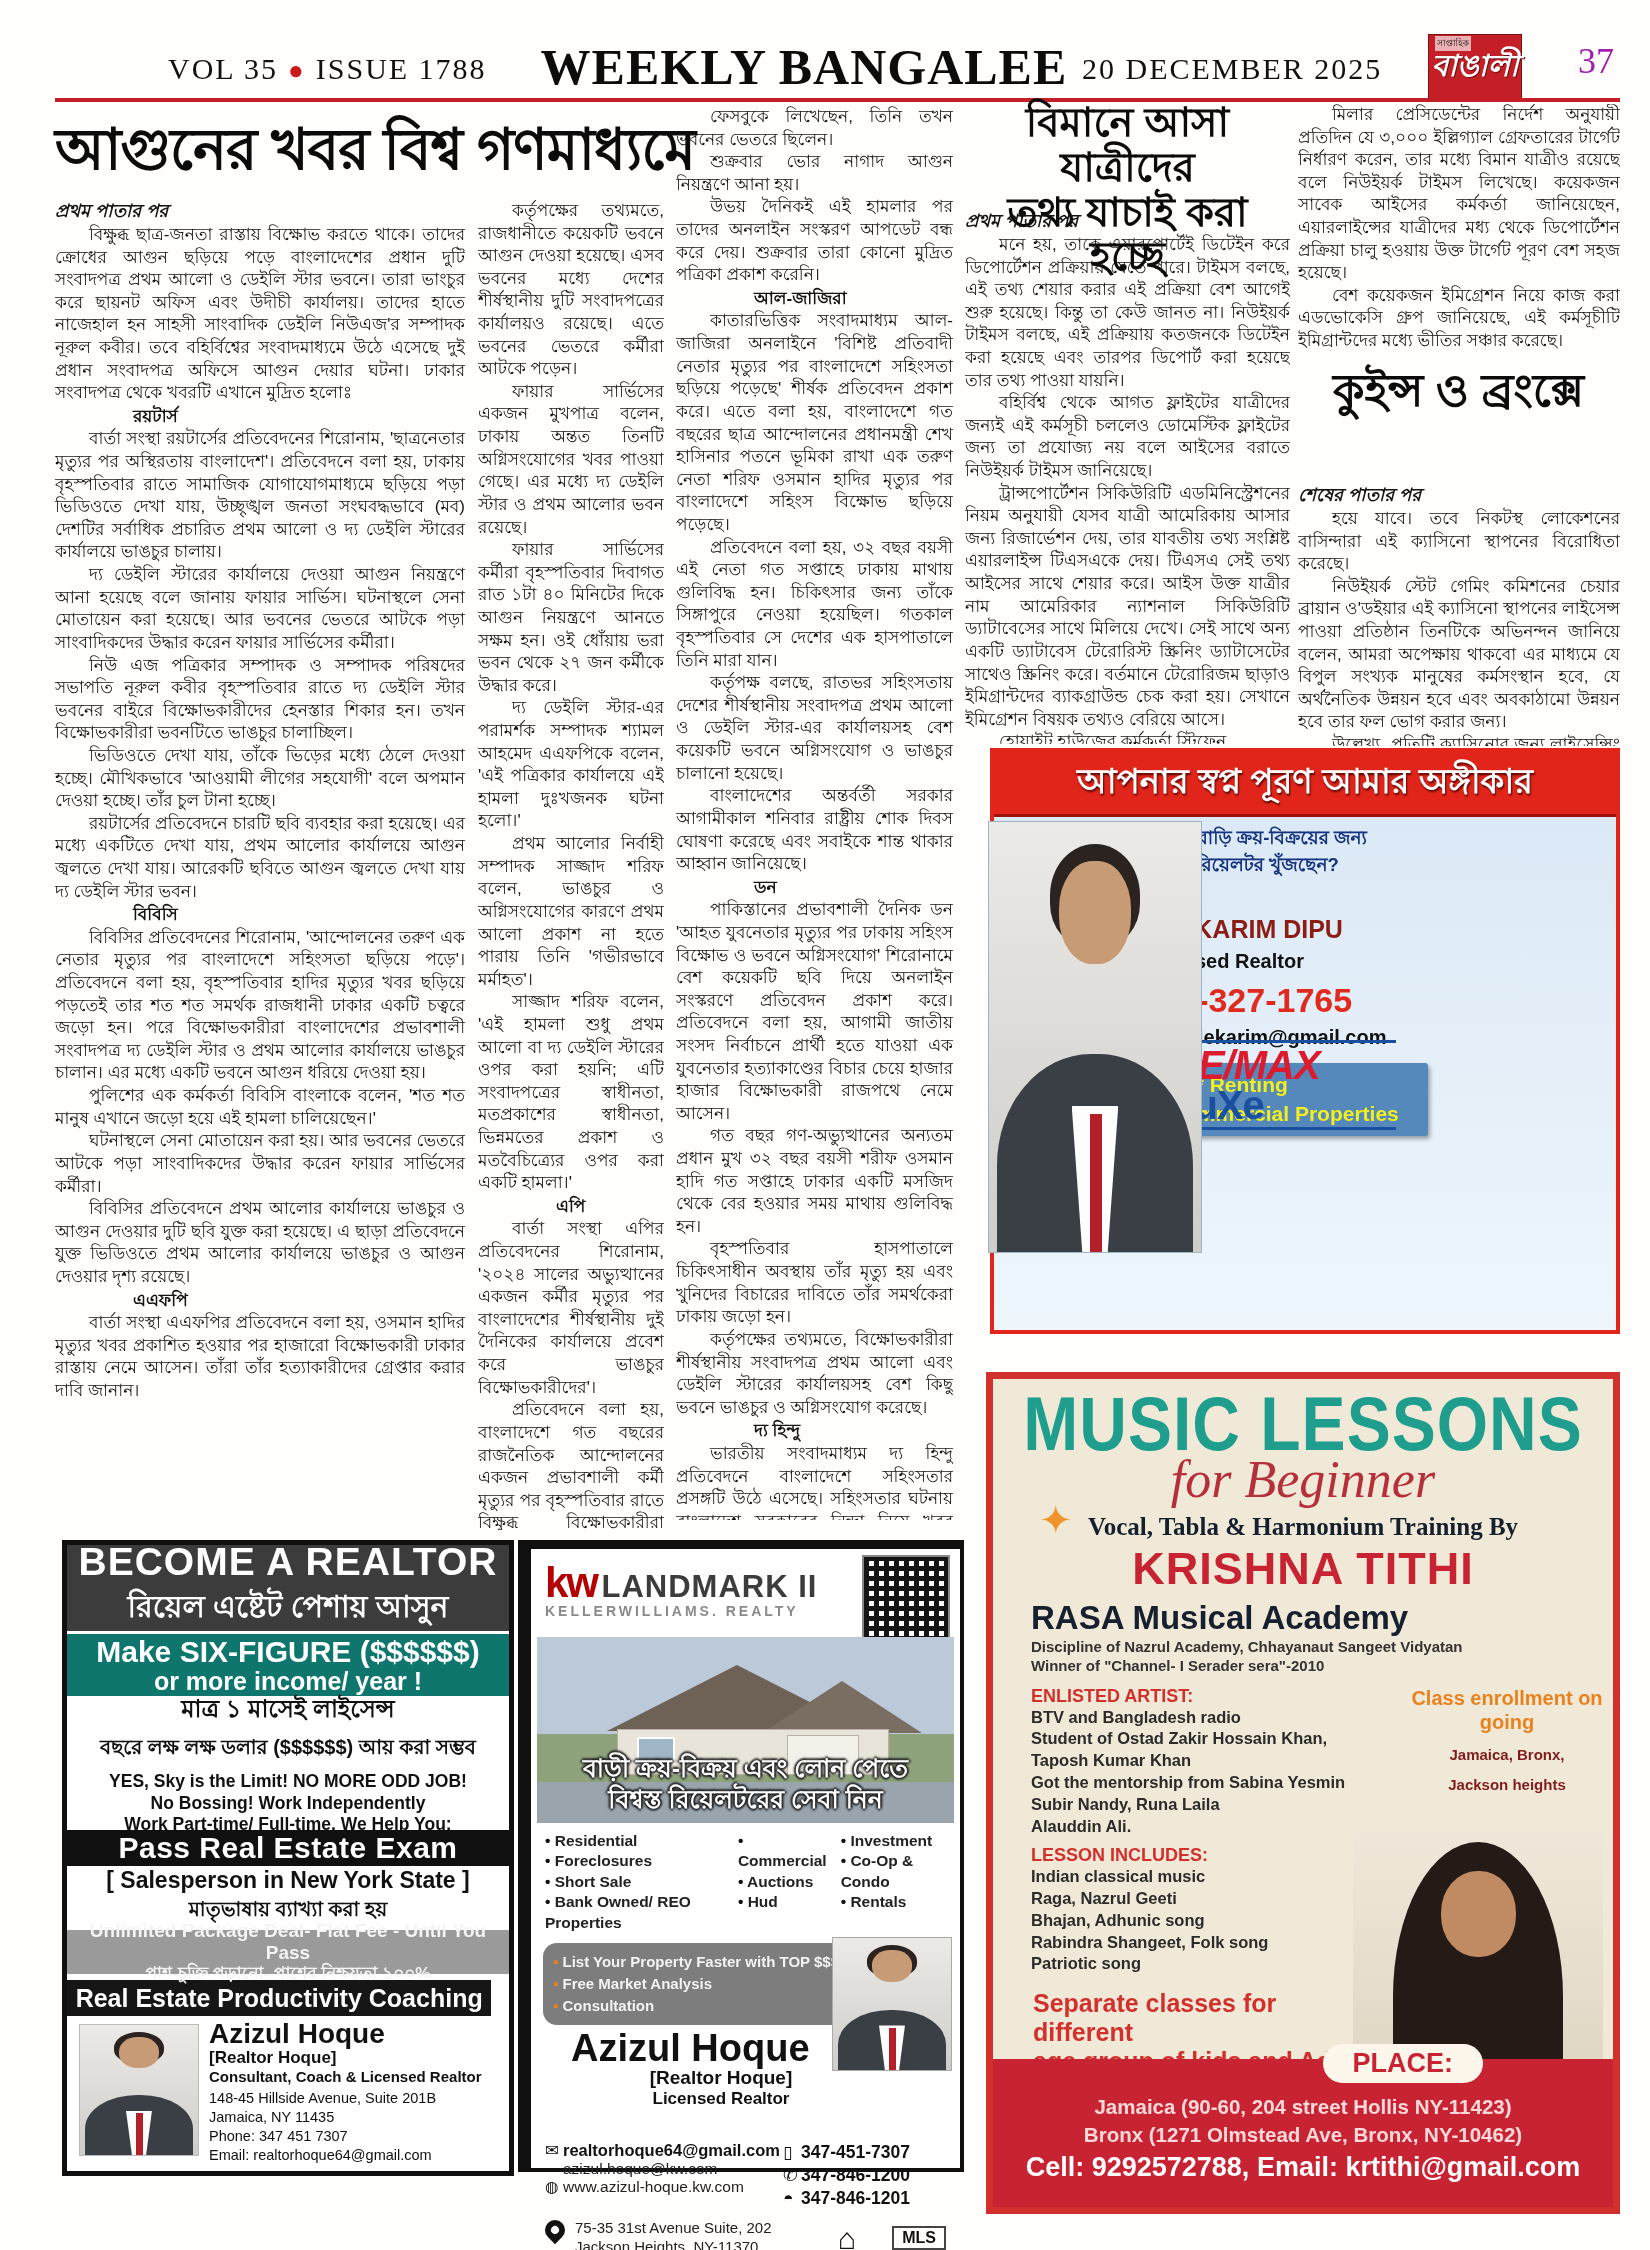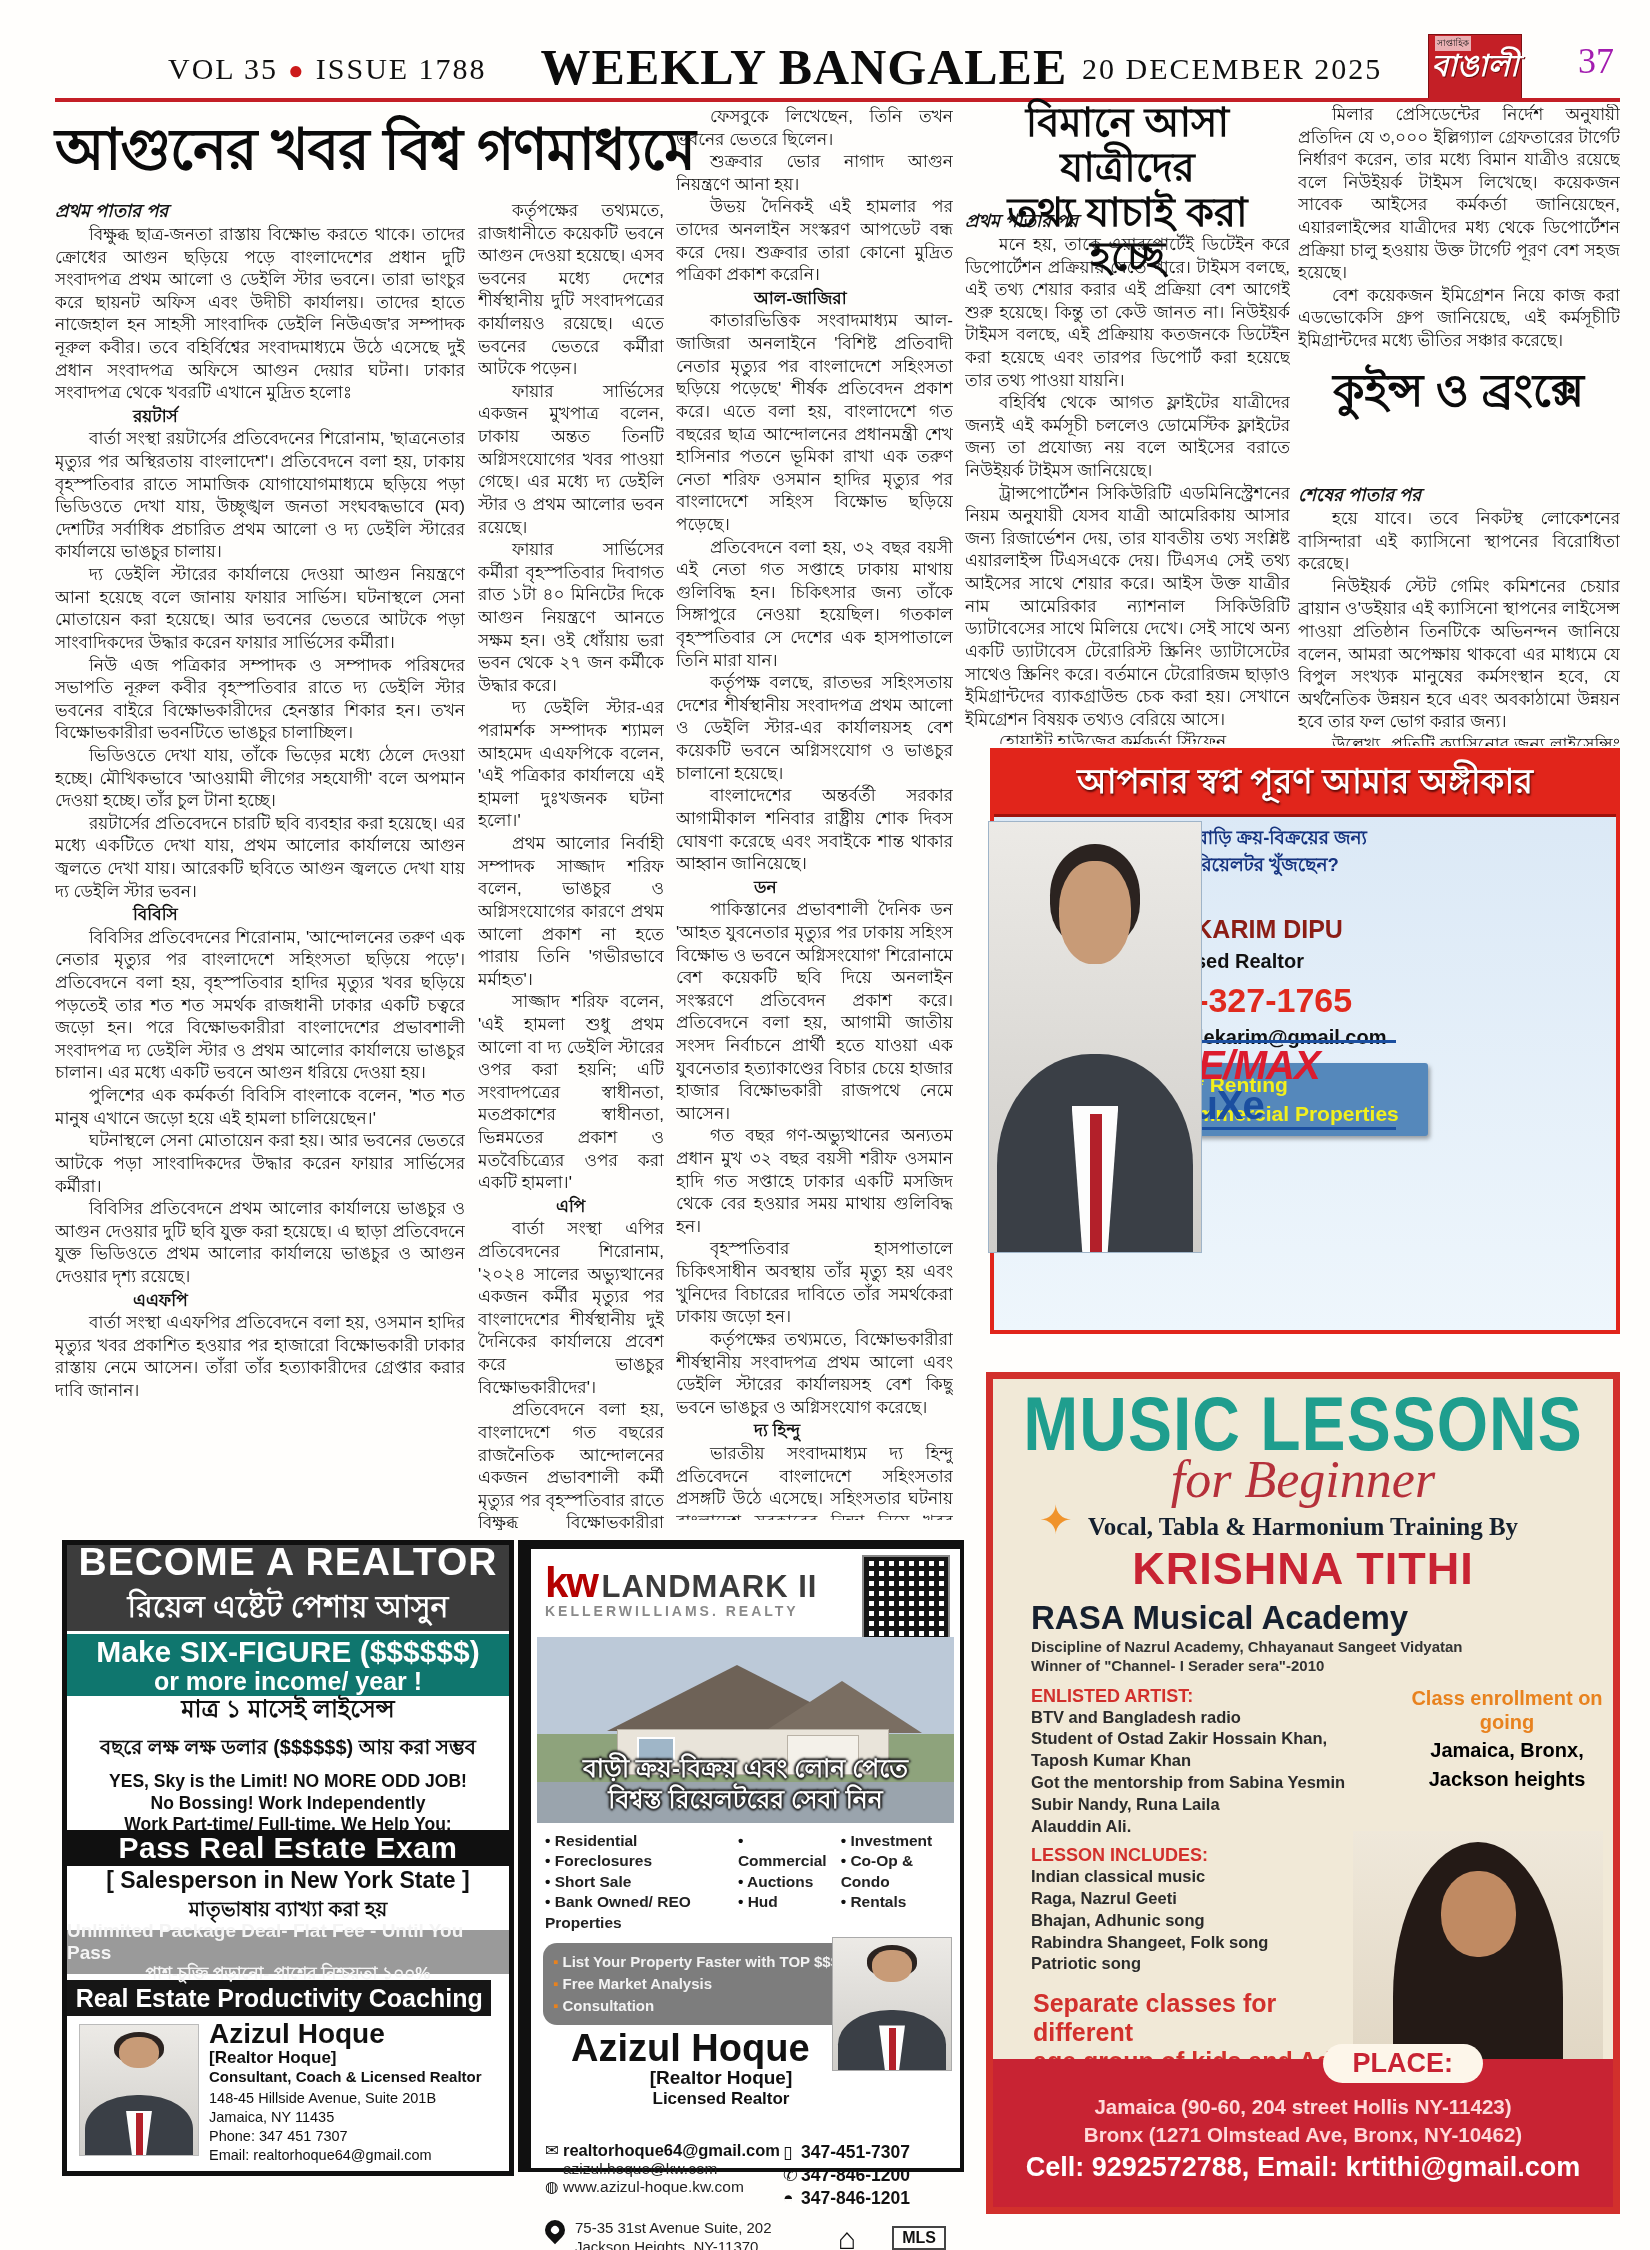--- a/index.html
+++ b/index.html
@@ -88,21 +88,21 @@
   .mu-training{text-align:center;font-family:"Liberation Serif","DejaVu Serif",serif;font-weight:700;
                font-size:25px;color:#15202e;margin-top:4px;}
   .mu-artist{text-align:center;font-weight:900;font-size:45px;color:#c82333;letter-spacing:1px;margin-top:2px;}
   .mu-academy{font-weight:800;font-size:33px;color:#16202e;margin:4px 0 0 38px;}
   .mu-acline{font-weight:700;font-size:15px;color:#333;margin-left:38px;line-height:1.3;}
   .mu-cols{position:relative;margin:10px 0 0 38px;width:560px;}
   .mu-label{color:#d2302c;font-weight:800;font-size:18px;margin-top:8px;}
   .m-line{font-weight:700;font-size:16.5px;color:#2b2b2b;line-height:1.32;}
   .mu-enroll{position:absolute;left:356px;top:0;width:240px;text-align:center;}
   .mu-enroll .en1{color:#e8821e;font-weight:800;font-size:20px;line-height:1.2;}
-  .mu-enroll .en2{color:#000000;font-weight:800;font-size:20px;line-height:1.25;margin-top:4px;}
+  .mu-enroll .en2{color:#7f1d1d;font-weight:800;font-size:15px;line-height:1.25;margin-top:12px;}
   .mu-photo{position:absolute;right:10px;top:452px;width:250px;height:360px;}
   .mu-sep{color:#d2302c;font-weight:800;font-size:25px;line-height:1.15;margin:14px 0 0 40px;width:350px;}
   .mu-sched{margin:10px 0 0 38px;width:340px;}
   .mu-sched .m-line{font-size:15.5px;color:#222;}
   .mu-redbar{position:absolute;left:0;right:0;bottom:0;height:148px;background:#c82333;}
   .mu-place-pill{position:absolute;right:130px;bottom:124px;background:#fdf6ea;border-radius:26px;
                  padding:4px 30px;color:#c82333;font-weight:800;font-size:27px;}
   .mu-addr{margin-top:34px;text-align:center;color:#ffd9d9;font-weight:700;font-size:20.5px;line-height:1.35;}
   .mu-contact{text-align:center;color:#fff;font-weight:800;font-size:27px;margin-top:4px;}
 
@@ -117,21 +117,21 @@
   .ar-gray1 .t1{font-weight:800;font-size:30px;line-height:1.05;}
   .ar-gray1 .t2{font-weight:700;font-size:25px;line-height:1.05;}
   .ar-white1{height:134px;background:#fff;color:#111;}
   .ar-white1 .b1{font-weight:800;font-size:24px;}
   .ar-white1 .b2{font-weight:700;font-size:20px;margin:2px 0 6px;}
   .ar-white1 .e{font-weight:700;font-size:17.5px;line-height:1.25;}
   .ar-black1{height:36px;background:#101010;color:#fff;font-weight:800;font-size:30px;letter-spacing:.5px;}
   .ar-white2{height:62px;background:#fff;color:#111;}
   .ar-white2 .t1{font-weight:800;font-size:23px;}
   .ar-white2 .t2{font-weight:700;font-size:20px;}
-  .ar-gray2{height:44px;background:#9a9a9a;color:#f4f4f4;margin-top:2px;}
+  .ar-gray2{height:44px;background:#9a9a9a;color:#f4f4f4;margin-top:2px;text-align:center;}
   .ar-gray2 .t1{font-weight:700;font-size:19px;line-height:1.15;}
   .ar-gray2 .t2{font-weight:700;font-size:17px;line-height:1.15;}
   .ar-black2{height:36px;background:#161616;color:#fff;font-weight:800;font-size:25px;margin-top:6px;width:96%;align-self:center;}
   .ar-bottom{position:relative;height:146px;background:#fff;}
   .ar-bphoto{position:absolute;left:12px;top:8px;width:118px;height:130px;border:1px solid #bbb;}
   .ar-binfo{position:absolute;left:142px;top:4px;width:292px;color:#111;}
   .ar-binfo .n{font-weight:800;font-size:28px;line-height:1;}
   .ar-binfo .s{font-weight:700;font-size:17px;}
   .ar-binfo .r{font-weight:600;font-size:15px;margin-bottom:4px;}
   .ar-binfo .a{font-size:14.5px;line-height:1.3;}

